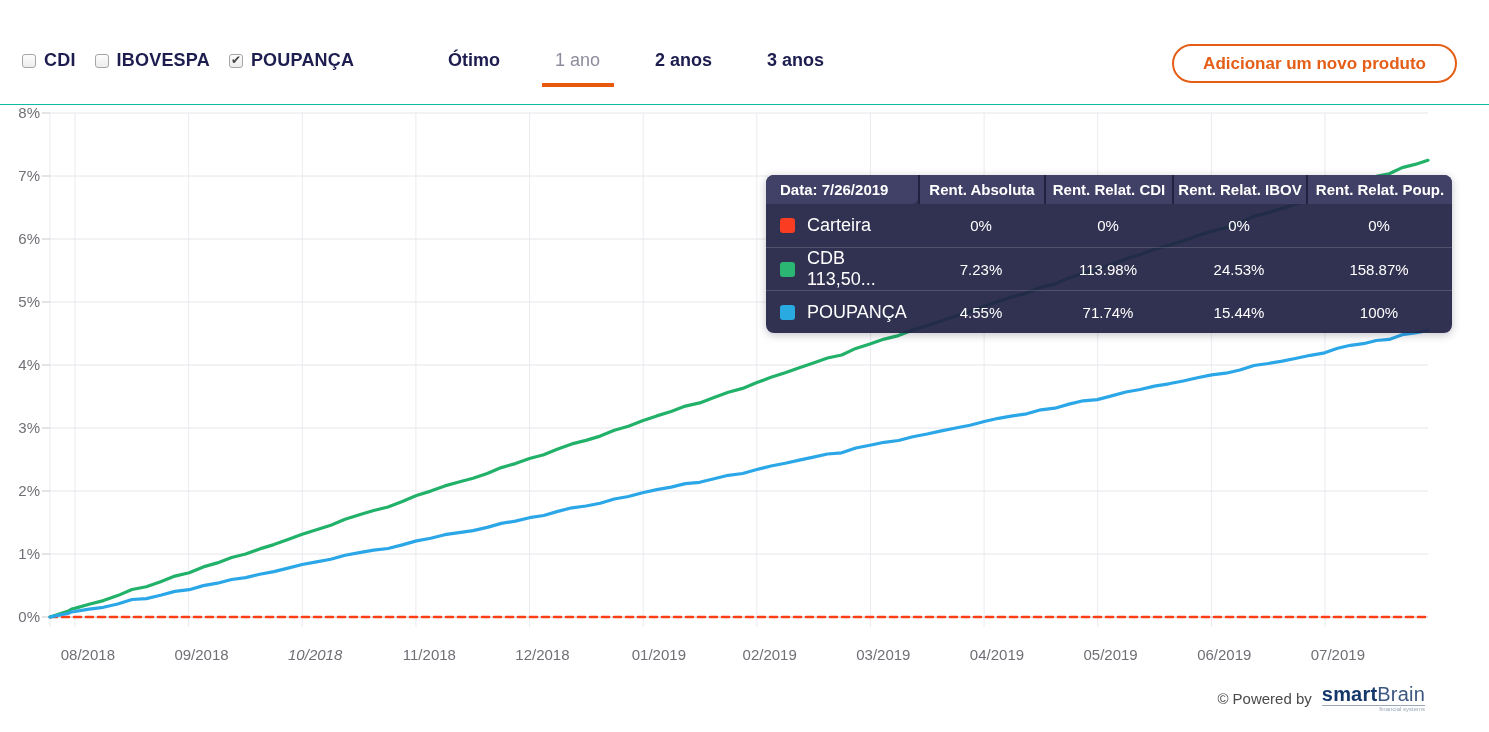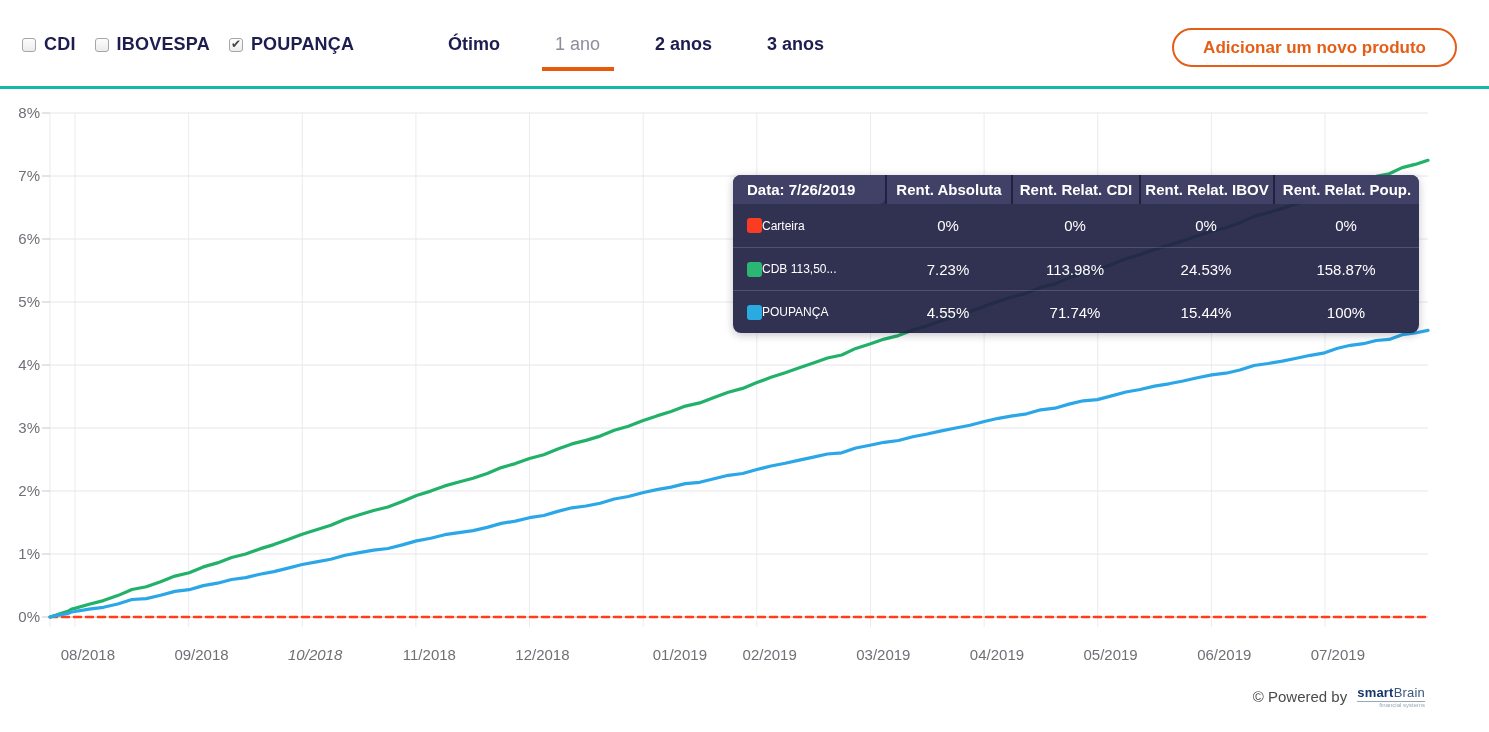--- a/index.html
+++ b/index.html
@@ -1,22 +1,22 @@
 <!DOCTYPE html>
 <html><head>
 <meta charset="utf-8">
 <style>
   * { margin:0; padding:0; box-sizing:border-box; }
   html,body { width:1489px; height:732px; background:#ffffff; overflow:hidden;
               font-family:"Liberation Sans", sans-serif; }
   .page { position:relative; width:1489px; height:732px; background:#fff; }
 
   
-  .header { position:absolute; top:0; left:0; width:100%; height:89px;
-            border-bottom:3px solid #14b8a6; background:#fff; }
+  .header { position:absolute; top:16px; left:0; width:100%; height:89px;
+            border-bottom:1px solid #14b8a6; background:#fff; }
   .legend-toggles { position:absolute; left:22px; top:34px; display:flex; align-items:center; gap:19px; }
   .toggle { display:flex; align-items:center; gap:8px; cursor:pointer; }
   .cb { width:14px; height:14px; border:1px solid #a6a6a6; border-radius:3px;
         background:linear-gradient(#fdfdfd,#ececec); position:relative; flex:0 0 auto; }
   .cb.checked::after { content:"✔"; position:absolute; left:1px; top:-2px; font-size:12px; color:#444; }
   .toggle-label { font-size:18px; font-weight:bold; color:#1d1d4f; letter-spacing:0.2px; }
 
   .period-tabs { position:absolute; left:448px; top:34px; display:flex; gap:55px; align-items:center; }
   .tab { position:relative; font-size:18px; font-weight:bold; color:#1d1d4f; cursor:pointer; white-space:nowrap;text-align:right; }
   .tab.active { color:#8d8d9d; font-weight:normal; }
@@ -28,39 +28,39 @@
                      color:#e55e17; font-size:17px; font-weight:bold;
                      font-family:Liberation Sans, sans-serif; cursor:pointer; }
 
   
   .chart-area { position:absolute; left:0; top:90px; width:1489px; height:590px; }
   .chart-area svg { position:absolute; left:0; top:0; }
   .y-label { position:absolute; width:40px; text-align:right; font-size:15px; color:#6f6f76; }
   .x-label { position:absolute; width:80px; text-align:right; font-size:15px; color:#6f6f76; top:556px; }
 
   
-  .tooltip { position:absolute; left:733px; top:85px; width:686px; border-radius:8px;
+  .tooltip { position:absolute; left:766px; top:85px; width:686px; border-radius:8px;
              overflow:hidden; background:rgba(33,33,68,0.93); color:#fff;
              box-shadow:0 2px 8px rgba(20,20,50,0.25); }
   .tt-grid { display:grid; grid-template-columns:152px 126px 128px 134px 146px; }
   .tt-head { background:rgba(66,66,104,0.96); font-weight:bold; font-size:15px;
              height:29px; display:flex; align-items:center; justify-content:center; }
   .tt-head.first { justify-content:flex-start; padding-left:14px; border-radius:0 0 6px 0; }
   .tt-head.sep { border-left:2px solid rgba(28,28,58,0.85); }
   .tt-cell { height:43px; display:flex; align-items:center; justify-content:center;
              font-size:15px; border-top:1px solid rgba(255,255,255,0.16); }
-  .tt-cell.name { justify-content:flex-start; padding-left:14px; font-size:12px; }
+  .tt-cell.name { justify-content:flex-start; padding-left:14px; gap:12px; font-size:18px; }
   .tt-cell.row0 { border-top:none; }
   .swatch { width:15px; height:15px; border-radius:3px; flex:0 0 auto; }
 
   
   .footer { position:absolute; right:64px; top:684px; display:flex; align-items:center; gap:10px; }
   .powered { font-size:15px; color:#4a4a4a; }
   .brand { display:inline-block; position:relative; line-height:1; }
-  .brand-line1 { font-size:13px; letter-spacing:0.2px; }
+  .brand-line1 { font-size:20px; letter-spacing:0.2px; }
   .brand-bold { font-weight:bold; color:#15386b; }
   .brand-light { font-weight:normal; color:#3b567f; }
   .brand-rule { border-top:1px solid #9aa7b8; margin-top:1px; width:100%; }
   .brand-sub { font-size:6px; color:#9aa7b8; text-align:right; }
 </style>
 </head>
 <body>
 
 <div class="page">
 
@@ -133,21 +133,21 @@
         <span class="y-label" style="left: 0px; top: 266px;">4%</span>
         <span class="y-label" style="left: 0px; top: 203px;">5%</span>
         <span class="y-label" style="left: 0px; top: 140px;">6%</span>
         <span class="y-label" style="left: 0px; top: 77px;">7%</span>
         <span class="y-label" style="left: 0px; top: 14px;">8%</span>
         <span class="x-label" style="left: 35px;">08/2018</span>
         <span class="x-label" style="left: 148.636px;">09/2018</span>
         <span class="x-label" style="left: 262.273px; font-style: italic;">10/2018</span>
         <span class="x-label" style="left: 375.909px;">11/2018</span>
         <span class="x-label" style="left: 489.545px;">12/2018</span>
-        <span class="x-label" style="left: 627px;">01/2019</span>
+        <span class="x-label" style="left: 606px;">01/2019</span>
         <span class="x-label" style="left: 716.818px;">02/2019</span>
         <span class="x-label" style="left: 830.455px;">03/2019</span>
         <span class="x-label" style="left: 944.091px;">04/2019</span>
         <span class="x-label" style="left: 1057.73px;">05/2019</span>
         <span class="x-label" style="left: 1171.36px;">06/2019</span>
         <span class="x-label" style="left: 1285px;">07/2019</span>
       </div>
 
     <div class="tooltip">
       <div class="tt-grid" id="tt-grid">

